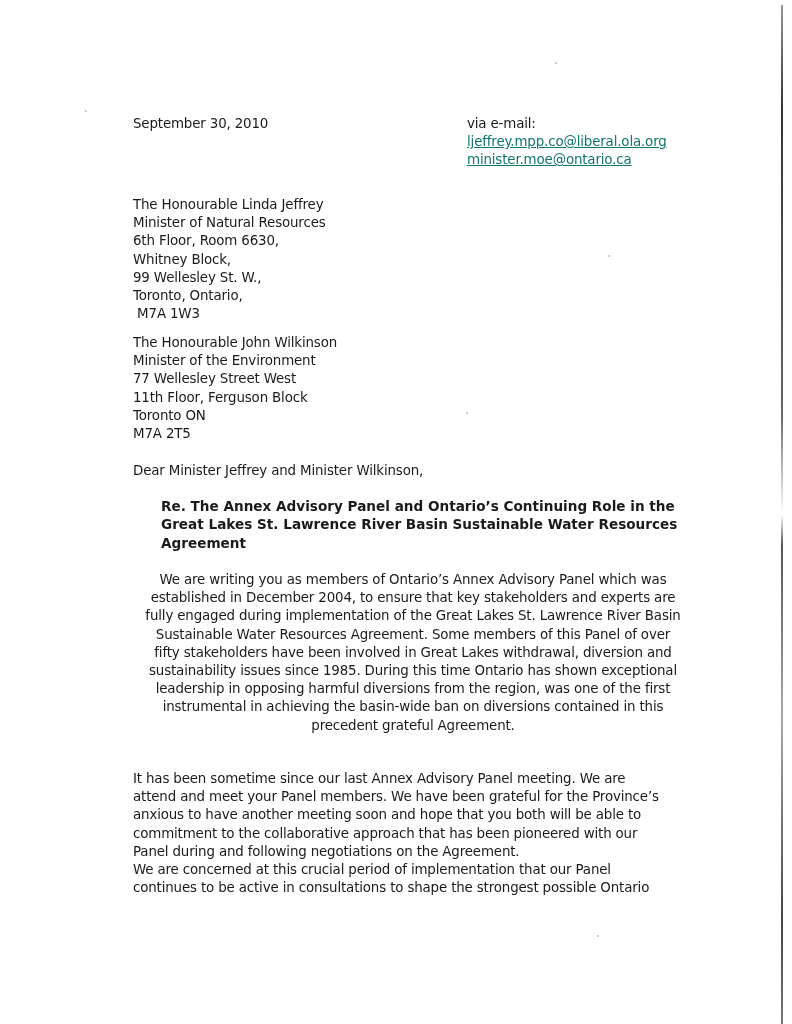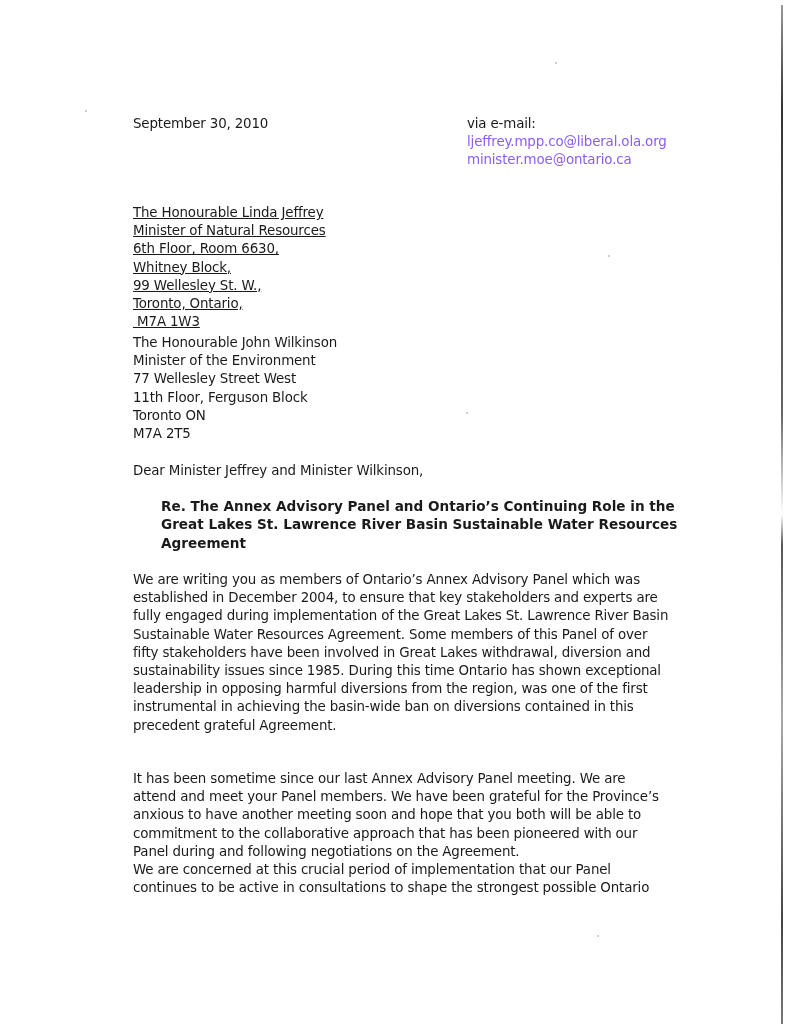--- a/index.html
+++ b/index.html
@@ -6,30 +6,30 @@
   body {
     width: 792px; height: 1024px; overflow: hidden;
     background: #ffffff; position: relative;
     font-family: "DejaVu Sans", sans-serif;
     color: #1a1a1a;
   }
   .page { position: absolute; left: 0; top: 0; width: 708px; height: 1024px; }
   .txt { font-size: 13.4px; line-height: 18.2px; letter-spacing: -0.15px; }
   .date { position: absolute; left: 133px; top: 115px; }
   .via { position: absolute; left: 467px; top: 115px; }
-  .via a { color: #8b5cf6; display: block; }
+  .via a { color: #0f766e; text-decoration: underline; display: block; }
   .addr { position: absolute; left: 133px; }
   .addr div { white-space: nowrap; }
-  .addr1 { top: 204px; text-decoration: underline; }
+  .addr1 { top: 196px; }
   .addr2 { top: 334px; }
   .salutation { position: absolute; left: 133px; top: 462px; }
   .subject { position: absolute; left: 133px; top: 497px; width: 560px; font-weight: bold; font-size: 13.6px; line-height: 18.4px; margin-left: 28px; }
   .para { position: absolute; left: 133px; width: 560px; }
   .para div { white-space: nowrap; }
-  .p1 { top: 571px; }
+  .p1 { top: 571px; text-align: center; }
   .p2 { top: 770px; }
   .p3 { top: 861px; }
   .scan-edge { position: absolute; left: 781px; top: 5px; width: 2px; height: 1019px; background: linear-gradient(#999 0%, #333 10%, #666 40%, #fff 50%, #555 53%, #aaa 70%, #444 90%, #777 100%); }
   .speck { position: absolute; width: 2px; height: 2px; background: #bbb; border-radius: 1px; }
 </style>
 </head>
 <body>
 
 <div class="page">
 

